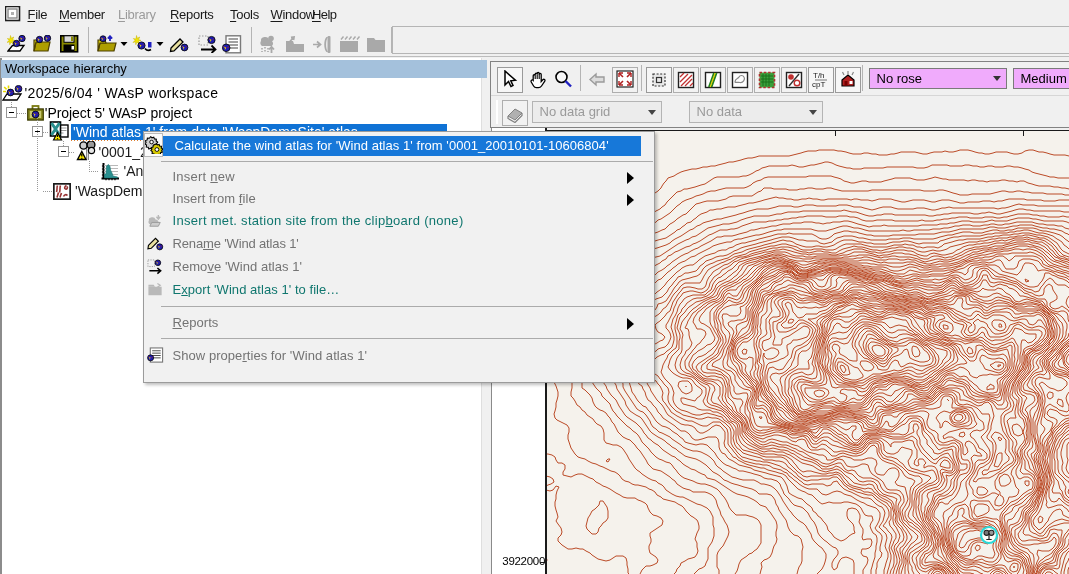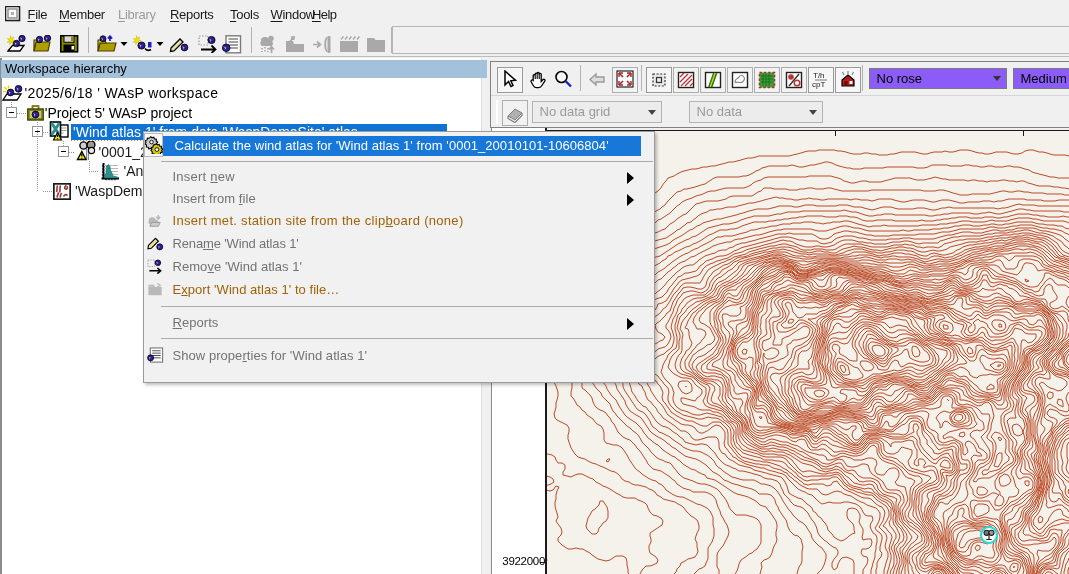--- a/index.html
+++ b/index.html
@@ -17,33 +17,33 @@
 .trow{position:absolute;font-size:14px;letter-spacing:0;white-space:pre}
 .ebox{position:absolute;width:11px;height:11px;background:#fff;border:1px solid #969696}
 .ebox::after{content:"";position:absolute;left:2px;top:4px;width:5px;height:1px;background:#000}
 .doth{position:absolute;height:1px;background-image:repeating-linear-gradient(90deg,#999 0 1px,transparent 1px 2px)}
 .dotv{position:absolute;width:1px;background-image:repeating-linear-gradient(180deg,#999 0 1px,transparent 1px 2px)}
 
 #rtb{left:490px;top:61px;width:579px;height:67px;background:#f0f0f0;border:1.5px solid #828282;border-right:none}
 .tbtn{position:absolute;width:26px;height:26px}
 .tbtn.pressed{background:#f6f6f6;border:1px solid #9a9a9a}
 .tbtn.raised{background:#f2f2f2;border:1px solid #aeaeae}
-.combo{position:absolute;background:#8b5cf6;border:1px solid #7a7a7a;font-size:13px;letter-spacing:0}
+.combo{position:absolute;background:#f0abfc;border:1px solid #7a7a7a;font-size:13px;letter-spacing:0}
 .combo .arr{position:absolute;right:5px;top:50%;margin-top:-2px;width:0;height:0;border:4px solid transparent;border-top:5px solid #333}
 .combo.dis{background:#ececec;border:1px solid #b4b4b4;color:#9a9a9a}
 .combo.dis .arr{border-top-color:#444}
 
 #maplab{left:492px;top:128px;width:53px;height:446px;background:#fff}
 #mapborder{left:545px;top:128px;width:1.5px;height:446px;background:#1a1a1a}
 #mapaxis{left:546px;top:129.5px;width:523px;height:1px;background:#1a1a1a}
 #maparea{left:546.5px;top:130.5px;width:522.5px;height:443.5px;background:#f5f2ec;overflow:hidden}
 
 #cmenu{left:142.5px;top:131px;width:512px;height:251.5px;background:#f1f1f1;border:1.5px solid #9b9b9b;box-shadow:2px 2px 3px rgba(0,0,0,0.25)}
 .cmi{position:absolute;left:29px;font-size:13px;letter-spacing:0.05px;white-space:pre;color:#737373}
-.cmi.gray{color:#a16207}
+.cmi.gray{color:#0f766e}
 .cmsep{position:absolute;left:17px;right:1px;height:1px;background:#ababab}
 .cmarr{position:absolute;left:483px;width:0;height:0;border:6px solid transparent;border-left:7px solid #000;border-right:none}
 .cmicon{position:absolute;left:3px;width:17px;height:17px}
 </style></head><body>
 
 <div id="menubar" class="abs">
  <svg class="abs" style="left:5px;top:6px" width="16" height="16" viewBox="0 0 16 16">
       <rect x="0.5" y="0.5" width="14" height="14" fill="#fff" stroke="#1f1f1f" stroke-width="1.6"></rect>
       <rect x="3" y="3" width="9" height="9" fill="#fff" stroke="#8a8a8a" stroke-width="1.4"></rect>
       <rect x="6" y="6" width="3" height="3" fill="#b0b0b0"></rect>
@@ -212,21 +212,21 @@
 <div class="doth" style="left:17px;top:112.5px;width:9px"></div>
 <div class="dotv" style="left:37px;top:118px;height:73px"></div>
 <div class="doth" style="left:43px;top:191px;width:9px"></div>
 <div class="doth" style="left:43px;top:131.5px;width:5px"></div>
 <div class="dotv" style="left:63px;top:141px;height:5px"></div>
 <div class="doth" style="left:69px;top:151.5px;width:5px"></div>
 <div class="dotv" style="left:88.5px;top:161px;height:10px"></div>
 <div class="doth" style="left:88.5px;top:171px;width:10.5px"></div>
 <div class="abs" style="left:70.5px;top:123.5px;width:376.5px;height:16px;background:#0f72d5"></div>
 <div class="abs" style="left:70.5px;top:139.8px;width:376.5px;height:1px;background-image:repeating-linear-gradient(90deg,#e08030 0 1px,transparent 1px 3px)"></div>
-<div class="trow" style="left:24.5px;top:85px;letter-spacing:0.35px">'2025/6/18 ' WAsP workspace</div>
+<div class="trow" style="left:24.5px;top:85px;letter-spacing:0.35px">'2025/6/04 ' WAsP workspace</div>
 <div class="trow" style="left:44.8px;top:104.5px;letter-spacing:-0.05px">'Project 5' WAsP project</div>
 <div class="trow" style="left:73px;top:123.5px;color:#fff">'Wind atlas 1' from data 'WaspDemoSite' atlas</div>
 <div class="trow" style="left:98.5px;top:143.5px;color:#1a1a1a">'0001_20010101-20011231' met. station</div>
 <div class="trow" style="left:123.5px;top:163px;color:#1a1a1a">'An 10.0 m' observed wind climate</div>
 <div class="trow" style="left:75px;top:183px;color:#1a1a1a">'WaspDemo' vector map</div>
 </div>
 
 <div id="rtb" class="abs">
  <div class="abs" style="left:0;top:33px;width:579px;height:1px;background:#d6d6d6"></div>
  <div class="tbtn pressed" style="left:6px;top:4.5px"></div>

